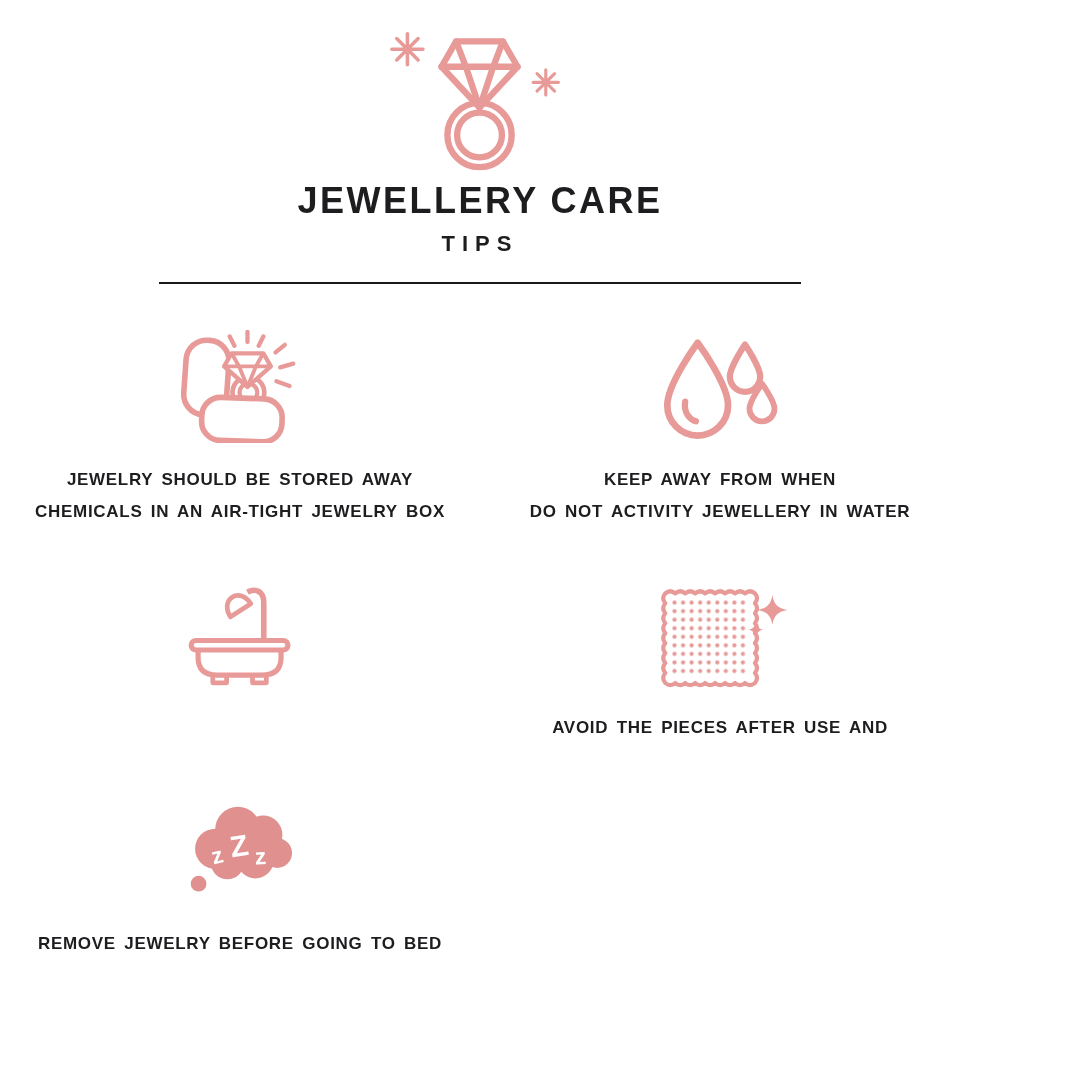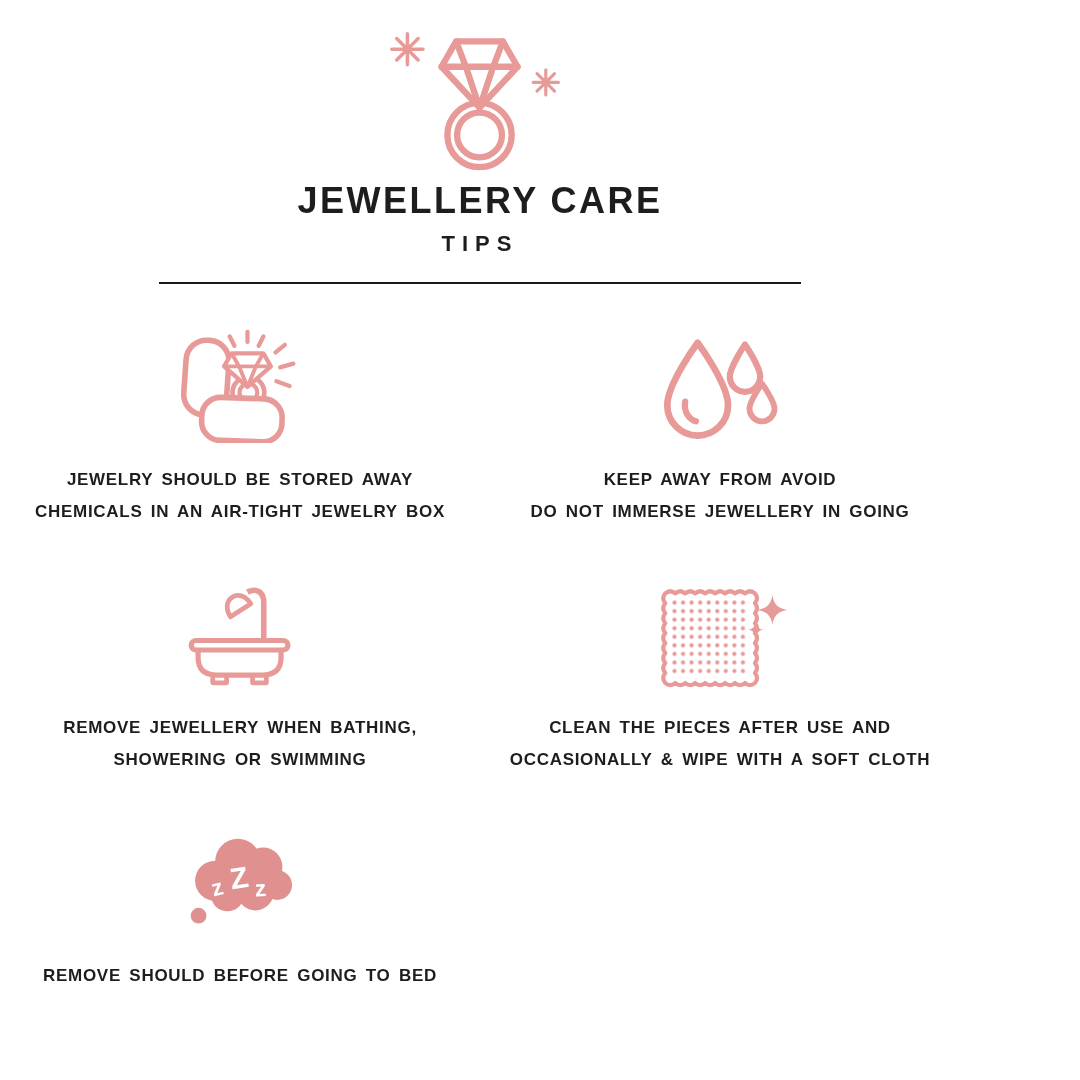--- a/index.html
+++ b/index.html
@@ -102,41 +102,37 @@
     <div class="tip">
       <div class="tip-icon-box">
         <svg width="134" height="112" viewBox="0 0 150 125" aria-hidden="true">
           <path class="st" stroke-width="7.5" stroke-linejoin="round" d="M50,14 C50,14 16,60 16,84 a34,34 0 1 0 68,0 C84,60 50,14 50,14 Z"></path>
           <path class="st" stroke-width="7" stroke-linecap="round" d="M36,80 C34,92 41,100 48,102"></path>
           <path class="st" stroke-width="7" stroke-linejoin="round" d="M103,16 C103,16 86,41 86,52 a17,17 0 1 0 34,0 C120,41 103,16 103,16 Z"></path>
           <path class="st" stroke-width="6.5" stroke-linejoin="round" d="M122,60 C122,60 108,79 108,88 a14,14 0 1 0 28,0 C136,79 122,60 122,60 Z"></path>
         </svg>
       </div>
       <div class="caption">
-        <div class="caption-line">KEEP AWAY FROM AVOID</div>
-        <div class="caption-line">DO NOT IMMERSE JEWELLERY IN GOING</div>
+        <div class="caption-line">KEEP AWAY FROM WHEN</div>
+        <div class="caption-line">DO NOT ACTIVITY JEWELLERY IN WATER</div>
       </div>
     </div>
 
 
     <div class="tip">
       <div class="tip-icon-box">
         <svg width="126" height="108" viewBox="0 0 145 125" aria-hidden="true">
           <path class="st" stroke-width="6.5" d="M100,68 L100,26 C100,13 91,9 81,14"></path>
           <g transform="rotate(-33 70 30)">
             <path class="st" stroke-width="5.5" stroke-linejoin="round" d="M56,36 L84,36 C84,25 78,18 70,18 C62,18 56,25 56,36 Z"></path>
           </g>
           <rect class="st-w" x="16" y="70" width="112" height="11" rx="5.5" stroke-width="6"></rect>
           <path class="st" stroke-width="6" d="M24,81 L24,90 C24,104 32,110 46,110 L98,110 C112,110 120,104 120,90 L120,81"></path>
           <path class="st" stroke-width="5.5" stroke-linejoin="round" d="M41,110 L41,119 L57,119 L57,110 M87,110 L87,119 L103,119 L103,110"></path>
         </svg>
-      </div>
-      <div class="caption">
-        <div class="caption-line">REMOVE JEWELLERY WHEN BATHING,</div>
-        <div class="caption-line">SHOWERING OR SWIMMING</div>
       </div>
     </div>
 
     <div class="tip">
       <div class="tip-icon-box">
         <svg width="137" height="108" viewBox="0 0 165 130" aria-hidden="true">
           <defs>
             <pattern id="cloth-dots" x="22" y="22" width="10.3" height="10.3" patternUnits="userSpaceOnUse">
               <circle cx="5.1" cy="5.1" r="2.5" fill="#e79a97"></circle>
             </pattern>
@@ -147,22 +143,21 @@
             q-6,5 -12,0 q-6,5 -12,0 q-6,5 -12,0 q-6,5 -12,0 q-6,5 -12,0 q-6,5 -12,0 q-6,5 -12,0 q-6,5 -12,0 q-6,5 -12,0
             q-5,-6 0,-12 q-5,-6 0,-12 q-5,-6 0,-12 q-5,-6 0,-12 q-5,-6 0,-12 q-5,-6 0,-12 q-5,-6 0,-12 q-5,-6 0,-12 q-5,-6 0,-12 Z"></path>
           <rect x="23" y="23" width="94" height="94" fill="url(#cloth-dots)"></rect>
           <g>
             <path class="fl-a" transform="translate(145,36)" d="M0,-18 C1.6,-7 7,-1.6 18,0 C7,1.6 1.6,7 0,18 C-1.6,7 -7,1.6 -18,0 C-7,-1.6 -1.6,-7 0,-18 Z"></path>
             <path class="fl-a" transform="translate(125,60) scale(0.52)" d="M0,-18 C1.6,-7 7,-1.6 18,0 C7,1.6 1.6,7 0,18 C-1.6,7 -7,1.6 -18,0 C-7,-1.6 -1.6,-7 0,-18 Z"></path>
           </g>
         </svg>
       </div>
       <div class="caption">
-        <div class="caption-line">CLEAN THE PIECES AFTER USE AND</div>
-        <div class="caption-line">OCCASIONALLY &amp; WIPE WITH A SOFT CLOTH</div>
+        <div class="caption-line">AVOID THE PIECES AFTER USE AND</div>
       </div>
     </div>
 
     <div class="tip">
       <div class="tip-icon-box">
         <svg width="131" height="105" viewBox="0 0 150 120" aria-hidden="true">
           <g class="fl">
             <circle cx="46" cy="58" r="23"></circle>
             <circle cx="72" cy="36" r="26"></circle>
             <circle cx="101" cy="42" r="22"></circle>
@@ -170,18 +165,18 @@
             <circle cx="92" cy="71" r="21"></circle>
             <circle cx="60" cy="74" r="19"></circle>
             <circle cx="27" cy="98" r="9"></circle>
           </g>
           <text class="zzz" font-size="26" transform="translate(44,76) rotate(-14)">z</text>
           <text class="zzz" font-size="34" transform="translate(65,68) rotate(-9)">Z</text>
           <text class="zzz" font-size="26" transform="translate(92,76) rotate(-3)">z</text>
         </svg>
       </div>
       <div class="caption">
-        <div class="caption-line">REMOVE SHOULD BEFORE GOING TO BED</div>
+        <div class="caption-line">REMOVE JEWELRY BEFORE GOING TO BED</div>
       </div>
     </div>
 
   </div>
 </div>
 
 </body></html>

